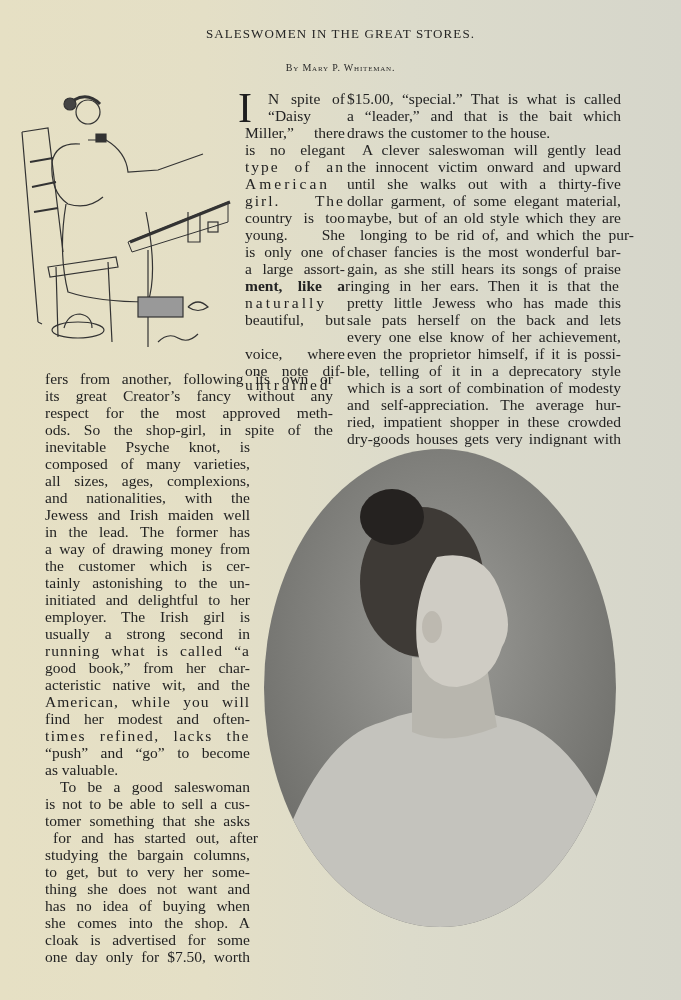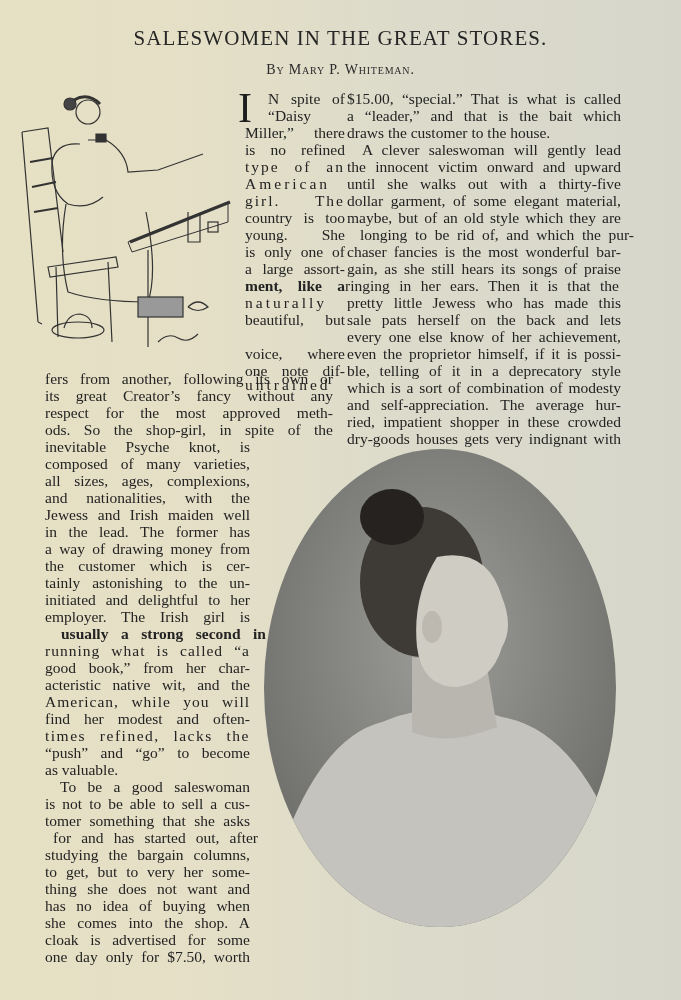--- a/index.html
+++ b/index.html
@@ -4,26 +4,26 @@
 <style>
   html, body { margin: 0; padding: 0; }
   body {
     width: 681px; height: 1000px; overflow: hidden; position: relative;
     background: linear-gradient(90deg, #e6e0c4 0%, #e4dfc6 30%, #dcdbcb 60%, #d6d6cb 100%);
     font-family: "DejaVu Serif", "Liberation Serif", serif;
     color: #222;
   }
   .title {
     position: absolute; left: 0; width: 681px; top: 26px; text-align: center;
-    font-family: "Liberation Serif", serif; font-size: 21px; letter-spacing: 1.1px;
+    font-family: "Liberation Serif", serif; font-size: 13px; letter-spacing: 1.1px;
     color: #262626;
   }
   .byline {
     position: absolute; left: 0; width: 681px; top: 62px; text-align: center;
-    font-family: "Liberation Serif", serif; font-size: 14px; letter-spacing: 0.8px;
+    font-family: "Liberation Serif", serif; font-size: 10px; letter-spacing: 0.8px;
     font-variant: small-caps; color: #2a2a2a;
   }
   .line {
     position: absolute; white-space: nowrap;
     font-family: "Liberation Serif", serif; font-size: 15.5px; line-height: 20px;
     text-align: justify; text-align-last: justify; color: #232323;
   }
   .dropcap {
     position: absolute; left: 238px; top: 87px;
     font-family: "Liberation Serif", serif; font-size: 42px; line-height: 42px; color: #1e1e1e;
@@ -66,21 +66,21 @@
     <path d="M150 250 Q160 240 170 246 Q180 252 190 242"></path>
   </g>
 </svg>
 
 <div class="dropcap">I</div>
 
 <div>
   <div class="line" style="left:268px;top:89px;width:77px;">N spite of</div>
   <div class="line" style="left:268px;top:106px;width:77px;">“Daisy</div>
   <div class="line" style="left:245px;top:123px;width:100px;">Miller,” there</div>
-  <div class="line" style="left:245px;top:140px;width:100px;">is no refined</div>
+  <div class="line" style="left:245px;top:140px;width:100px;">is no elegant</div>
   <div class="line" style="left:245px;top:157px;width:100px;letter-spacing:2px;">type of an</div>
   <div class="line" style="left:245px;top:174px;width:100px;letter-spacing:3px;">American</div>
   <div class="line" style="left:245px;top:191px;width:100px;letter-spacing:2px;">girl. The</div>
   <div class="line" style="left:245px;top:208px;width:100px;">country is too</div>
   <div class="line" style="left:245px;top:225px;width:100px;">young. She</div>
   <div class="line" style="left:245px;top:242px;width:100px;">is only one of</div>
   <div class="line" style="left:245px;top:259px;width:100px;">a large assort-</div>
   <div class="line" style="left:245px;top:276px;width:100px;font-weight:bold;">ment, like a</div>
   <div class="line" style="left:245px;top:293px;width:100px;letter-spacing:3px;">naturally</div>
   <div class="line" style="left:245px;top:310px;width:100px;">beautiful, but</div>
@@ -101,21 +101,21 @@
   <div class="line" style="left:45px;top:454px;width:205px;">composed of many varieties,</div>
   <div class="line" style="left:45px;top:471px;width:205px;">all sizes, ages, complexions,</div>
   <div class="line" style="left:45px;top:488px;width:205px;">and nationalities, with the</div>
   <div class="line" style="left:45px;top:505px;width:205px;">Jewess and Irish maiden well</div>
   <div class="line" style="left:45px;top:522px;width:205px;">in the lead. The former has</div>
   <div class="line" style="left:45px;top:539px;width:205px;">a way of drawing money from</div>
   <div class="line" style="left:45px;top:556px;width:205px;">the customer which is cer-</div>
   <div class="line" style="left:45px;top:573px;width:205px;">tainly astonishing to the un-</div>
   <div class="line" style="left:45px;top:590px;width:205px;">initiated and delightful to her</div>
   <div class="line" style="left:45px;top:607px;width:205px;">employer. The Irish girl is</div>
-  <div class="line" style="left:61px;top:624px;width:205px;font-weight:bold;">usually a strong second in</div>
+  <div class="line" style="left:45px;top:624px;width:205px;">usually a strong second in</div>
   <div class="line" style="left:45px;top:641px;width:205px;letter-spacing:1px;">running what is called “a</div>
   <div class="line" style="left:45px;top:658px;width:205px;">good book,” from her char-</div>
   <div class="line" style="left:45px;top:675px;width:205px;">acteristic native wit, and the</div>
   <div class="line" style="left:45px;top:692px;width:205px;letter-spacing:1px;">American, while you will</div>
   <div class="line" style="left:45px;top:709px;width:205px;">find her modest and often-</div>
   <div class="line" style="left:45px;top:726px;width:205px;letter-spacing:1.5px;">times refined, lacks the</div>
   <div class="line" style="left:45px;top:743px;width:205px;">“push” and “go” to become</div>
   <div class="line" style="left:45px;top:760px;text-align-last:left;">as valuable.</div>
   <div class="line" style="left:60px;top:777px;width:190px;">To be a good saleswoman</div>
   <div class="line" style="left:45px;top:794px;width:205px;">is not to be able to sell a cus-</div>

